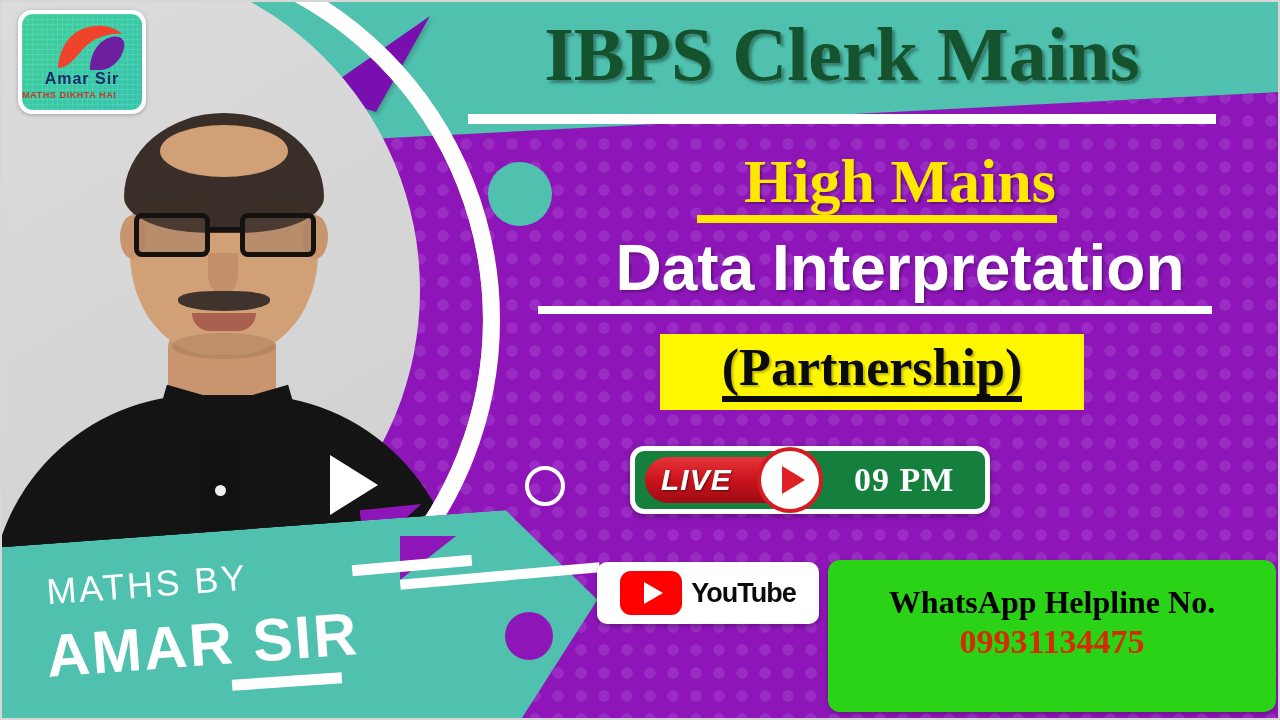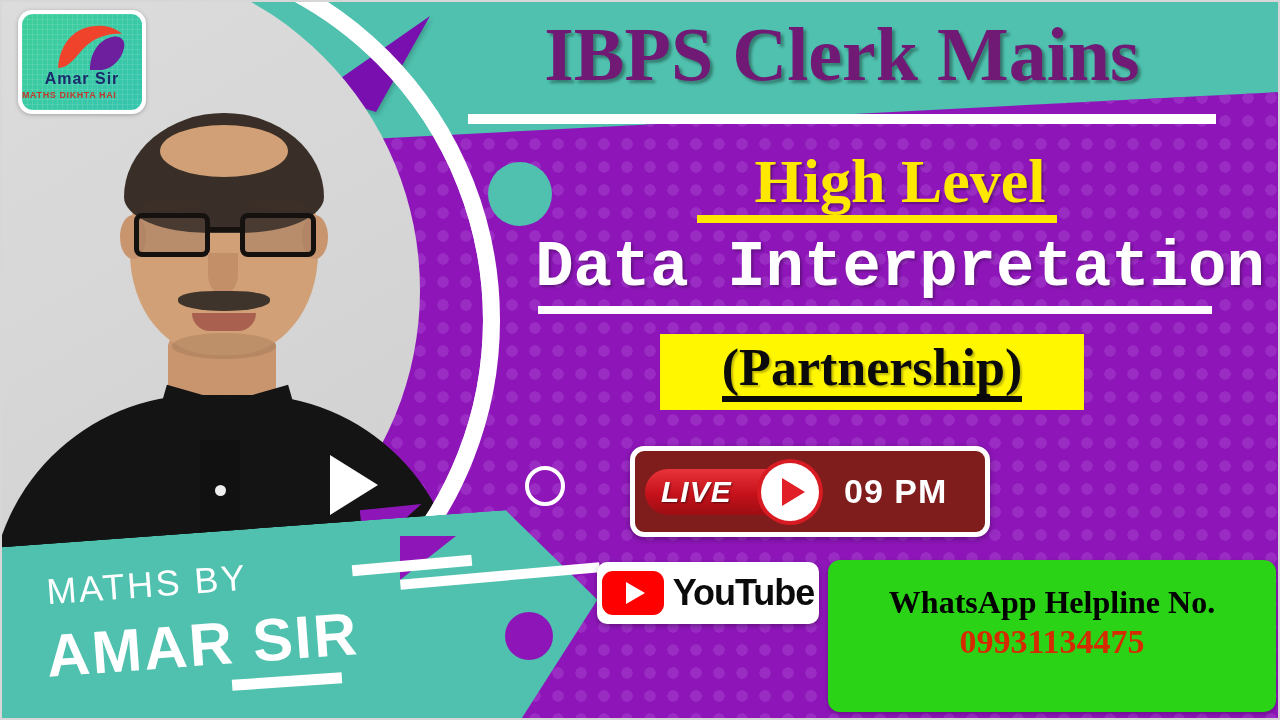--- a/index.html
+++ b/index.html
@@ -186,21 +186,21 @@
   .logo-tag{
     position:absolute;left:0;right:0;top:76px;text-align:left;
     color:#c0392b;font-size:9px;font-weight:bold;letter-spacing:.6px;
     font-family:"Liberation Sans",sans-serif;
   }
 
   
   .h-main{
     position:absolute;left:462px;top:16px;width:760px;
     text-align:center;
-    color:#701a75;
+    color:#14532d;
     font-family:"Liberation Serif",serif;
     font-size:76px;font-weight:bold;line-height:1.02;
     text-shadow:3px 3px 3px rgba(0,0,0,.35);
     white-space:nowrap;
   }
   .h-main-underline{
     position:absolute;left:468px;top:114px;width:748px;height:10px;
     background:#ffffff;
   }
   .h-high{
@@ -210,21 +210,21 @@
     font-size:62px;font-weight:bold;line-height:1;
     text-shadow:2px 2px 2px rgba(0,0,0,.3);
     white-space:nowrap;
   }
   .h-high-underline{
     position:absolute;left:697px;top:215px;width:360px;height:8px;background:#FFE800;
   }
   .h-di{
     position:absolute;left:520px;top:236px;width:760px;
     text-align:center;color:#ffffff;
-    font-family:Liberation Mono, monospace;
+    font-family:Liberation Sans, sans-serif;
     font-size:64px;font-weight:bold;line-height:1;
     text-shadow:2px 2px 3px rgba(0,0,0,.3);
     white-space:nowrap;
   }
   .h-di-underline{
     position:absolute;left:538px;top:306px;width:674px;height:8px;background:#ffffff;
   }
 
   .badge-partnership{
     position:absolute;left:660px;top:334px;width:424px;height:76px;
@@ -235,22 +235,22 @@
     color:#0b0b0b;
     font-family:"Liberation Serif",serif;
     font-size:52px;font-weight:bold;line-height:1;
     border-bottom:6px solid #0b0b0b;
     padding-bottom:2px;
     text-shadow:2px 2px 2px rgba(0,0,0,.25);
   }
 
   
   .live-box{
-    position:absolute;left:630px;top:446px;width:360px;height:91px;
-    background:#7f1d1d;border:5px solid #ffffff;border-radius:14px;
+    position:absolute;left:630px;top:446px;width:360px;height:68px;
+    background:#15803d;border:5px solid #ffffff;border-radius:14px;
     box-sizing:border-box;
     display:flex;align-items:center;
     box-shadow:0 2px 6px rgba(0,0,0,.35);
   }
   .live-pill{
     position:relative;margin-left:10px;
     width:160px;height:46px;border-radius:24px;
     background:linear-gradient(180deg,#e8333a 0%,#c5111a 55%,#9d0d14 100%);
     display:flex;align-items:center;
   }
@@ -269,21 +269,21 @@
   }
   .play-circle i{
     display:block;width:0;height:0;
     border-left:23px solid #e01f27;
     border-top:14px solid transparent;
     border-bottom:14px solid transparent;
     margin-left:7px;
   }
   .live-time{
     color:#ffffff;font-weight:bold;font-size:34px;letter-spacing:1px;
-    margin-left:39px;font-family:Liberation Sans, sans-serif;
+    margin-left:49px;font-family:Liberation Serif, serif;
   }
 
   
   .yt-box{
     position:absolute;left:597px;top:562px;width:222px;height:62px;
     background:#ffffff;border-radius:10px;
     display:flex;align-items:center;justify-content:center;gap:9px;
     box-shadow:0 2px 5px rgba(0,0,0,.3);
   }
   .yt-mark{
@@ -291,21 +291,21 @@
     display:flex;align-items:center;justify-content:center;
   }
   .yt-mark i{
     display:block;width:0;height:0;
     border-left:19px solid #ffffff;
     border-top:11px solid transparent;
     border-bottom:11px solid transparent;
     margin-left:5px;
   }
   .yt-text{
-    color:#0b0b0b;font-size:36px;font-weight:bold;letter-spacing:-1px;
+    color:#0b0b0b;font-size:27px;font-weight:bold;letter-spacing:-1px;
     font-family:"Liberation Sans",sans-serif;
     text-align:right;
   }
 
   
   .wa-box{
     position:absolute;left:828px;top:560px;width:448px;height:152px;
     background:#2BD317;border-radius:12px;
     box-shadow:0 2px 5px rgba(0,0,0,.25);
     text-align:center;
@@ -398,21 +398,21 @@
         </svg>
       </div>
       <div class="logo-name">Amar Sir</div>
       <div class="logo-tag">MATHS DIKHTA HAI</div>
     </div>
   </div>
 
   <div class="h-main">IBPS Clerk Mains</div>
   <div class="h-main-underline"></div>
 
-  <div class="h-high">High Level</div>
+  <div class="h-high">High Mains</div>
   <div class="h-high-underline"></div>
 
   <div class="h-di">Data Interpretation</div>
   <div class="h-di-underline"></div>
 
   <div class="badge-partnership">
     <span>(Partnership)</span>
   </div>
 
   <div class="live-box">

